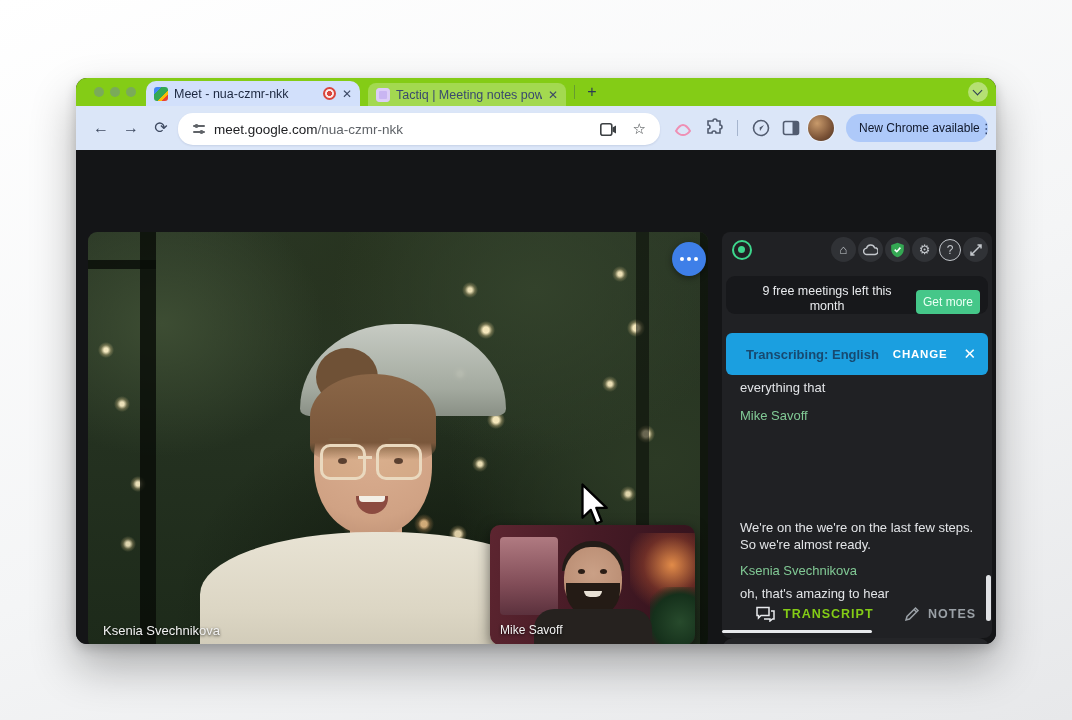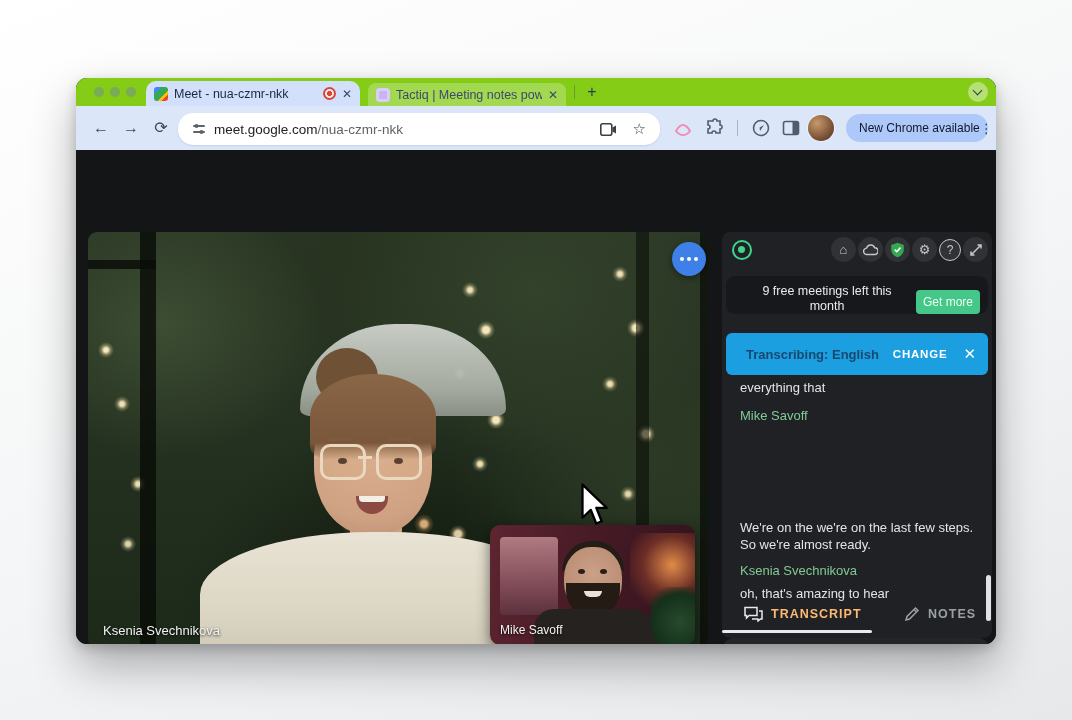--- a/index.html
+++ b/index.html
@@ -308,21 +308,21 @@
           <span class="x">✕</span>
         </div>
 
         <div class="t-line" style="top:147px">everything that</div>
         <div class="t-speaker" style="top:176px">Mike Savoff</div>
         <div class="t-line" style="top:287px">We're on the we're on the last few steps. So we're almost ready.</div>
         <div class="t-speaker" style="top:331px">Ksenia Svechnikova</div>
         <div class="t-line" style="top:353px">oh, that's amazing to hear</div>
         <span class="t-scroll"></span>
 
-        <div class="tq-tab" style="left:22px;color:#fdba74">
+        <div class="tq-tab" style="left:34px;color:#84cc16">
           <svg width="19" height="16" viewBox="0 0 19 16">
             <path d="M1 1.5 H13 V9.5 H5 L2.5 12 V9.5 H1 Z" fill="none" stroke="#e8eaed" stroke-width="1.5"></path>
             <path d="M15 5 H18 V13 H16.5 L14 15 V13 H8" fill="none" stroke="#e8eaed" stroke-width="1.5"></path>
           </svg>
           <span class="lab">TRANSCRIPT</span>
         </div>
         <div class="tq-tab" style="left:182px;color:#9aa0a6">
           <svg width="16" height="16" viewBox="0 0 16 16">
             <path d="M2 14 L3 10.5 L11.5 2 L14 4.5 L5.5 13 Z M10 3.5 L12.5 6" fill="none" stroke="#9aa0a6" stroke-width="1.5"></path>
           </svg>

